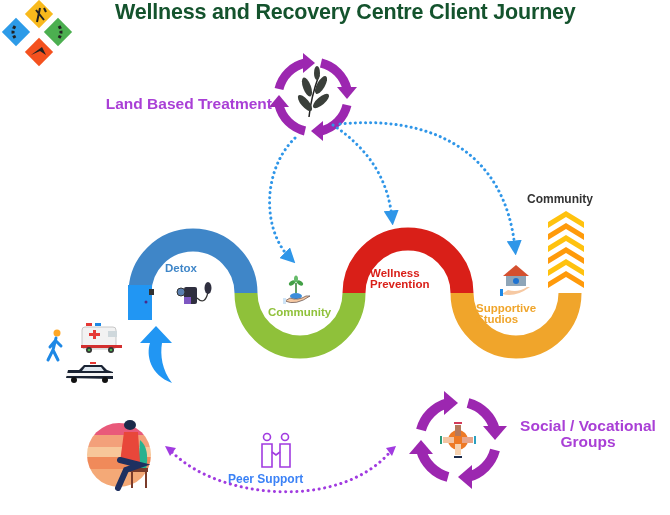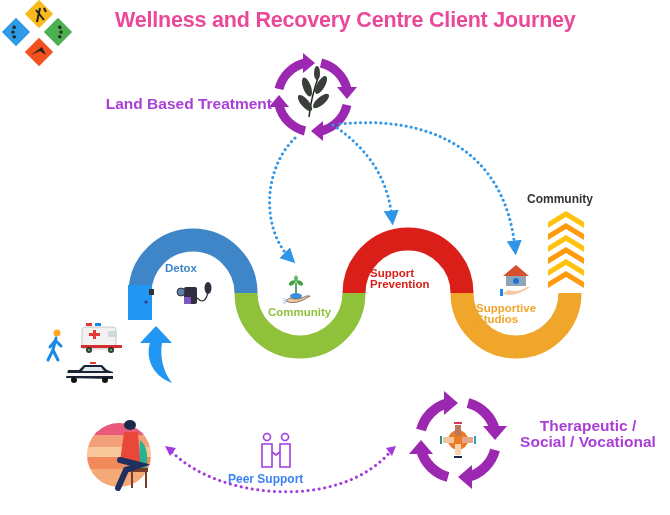--- a/index.html
+++ b/index.html
@@ -1,18 +1,18 @@
 <!DOCTYPE html>
 <html><head>
 <meta charset="utf-8">
 <style>
   html, body { margin:0; padding:0; background:#ffffff; }
   body { width:670px; height:515px; position:relative; overflow:hidden; font-family:"Liberation Sans", sans-serif; }
   .abs { position:absolute; }
-  .title { left:115px; top:8px; width:520px; font-size:21.5px; font-weight:bold; color:#ec4899; letter-spacing:-0.2px; }
+  .title { left:115px; top:0; width:520px; font-size:21.5px; font-weight:bold; color:#14532d; letter-spacing:-0.2px; }
   .lbt { left:72px; top:96px; width:200px; text-align:right; font-size:15.5px; font-weight:bold; color:#a93fd6; line-height:15px; }
   .community { left:527px; top:192px; font-size:12px; font-weight:bold; color:#333333;text-align:right; }
   .stage { font-weight:bold; text-align:left; line-height:11px; }
   .detox { left:165px; top:263px; font-size:11.5px; color:#3f86c8; }
   .treatment { left:268px; top:307px; font-size:11.5px; color:#8fc13a; }
   .relapse { left:370px; top:268px; width:80px; font-size:11.5px; color:#d91f18; }
   .supportive { left:476px; top:303px; width:76px; font-size:11.5px; color:#f0a52b; }
   .peer { left:228px; top:472px; font-size:12px; font-weight:bold; color:#3b82f6; }
   .groups { left:508px; top:418px; width:160px; text-align:center; font-size:15.5px; font-weight:bold; color:#a93fd6; line-height:15.5px; }
   svg.main { position:absolute; left:0; top:0; }
@@ -211,26 +211,26 @@
 
 <div class="abs lbt">
   <div>Land Based Treatment</div>
 </div>
 
 <div class="abs community">Community</div>
 
 <div class="abs stage detox">Detox</div>
 <div class="abs stage treatment">Community</div>
 <div class="abs stage relapse">
-  <div>Support</div>
+  <div>Wellness</div>
   <div>Prevention</div>
 </div>
 <div class="abs stage supportive">
   <div>Supportive</div>
   <div>Studios</div>
 </div>
 
 <div class="abs peer">Peer Support</div>
 
 <div class="abs groups">
-  <div>Therapeutic /</div>
   <div>Social / Vocational</div>
+  <div>Groups</div>
 </div>
 
 </body></html>

